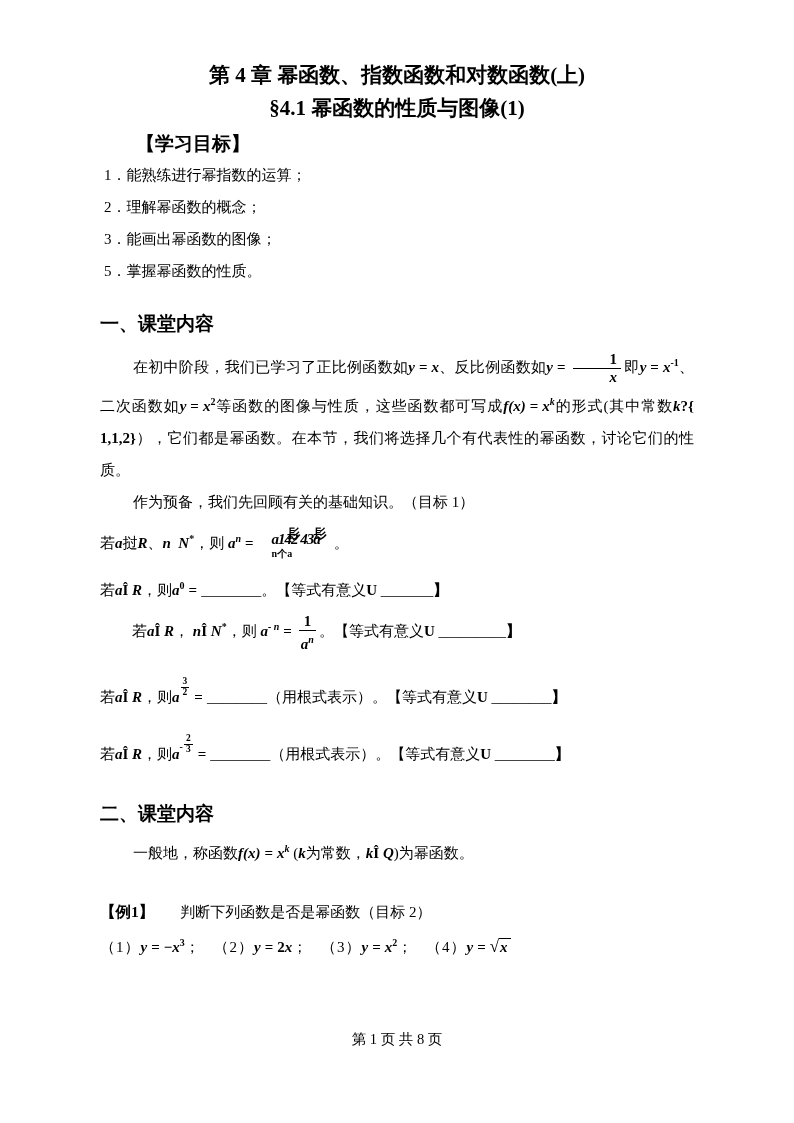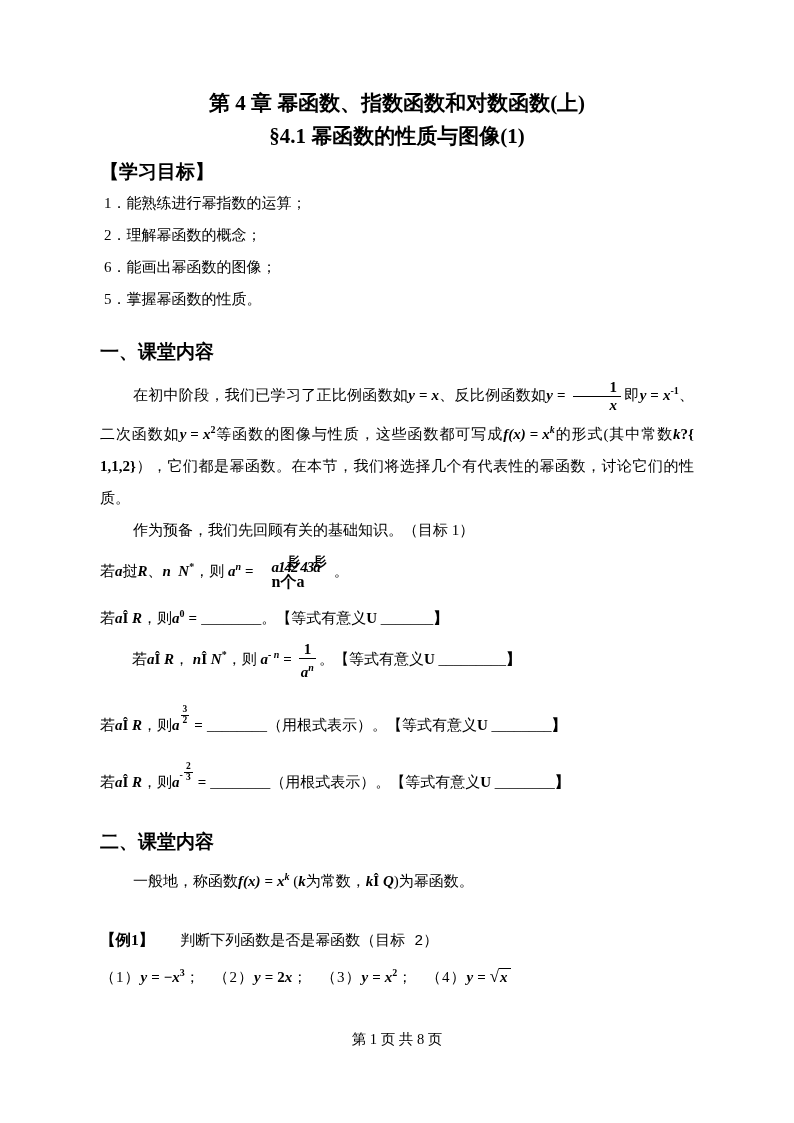--- a/index.html
+++ b/index.html
@@ -1,25 +1,25 @@
 <!DOCTYPE html>
 <html><head>
 <meta charset="utf-8">
 <style>
   html,body{margin:0;padding:0;}
   body{
     width:794px;height:1123px;background:#ffffff;color:#000;
     font-family:"Liberation Serif","DejaVu Serif",serif;
     position:relative;overflow:hidden;
   }
-  .content{padding:88px 100px 0 100px;font-size:15px;}
+  .content{padding:60px 100px 0 100px;font-size:15px;}
   .doc-title{font-size:21px;font-weight:bold;text-align:center;line-height:31px;}
   .doc-subtitle{font-size:21px;font-weight:bold;text-align:center;line-height:34px;}
   .hcn{font-size:19px;font-weight:bold;line-height:30px;}
-  .obj-head{margin-top:4px;}
+  .obj-head{margin-top:4px;margin-left:36px;}
   .obj-item{line-height:32px;padding-left:4px;}
   .sec1-head{margin-top:22px;}
   .para{line-height:32px;text-align:justify;text-indent:2.2em;margin-top:8px;}
   .recall{line-height:32px;text-indent:2.2em;}
   .eqline{margin-top:16px;line-height:22px;white-space:nowrap;}
   
   .v{font-style:italic;font-weight:bold;}
   .vb{font-weight:bold;}
   .eqs{font-weight:bold;padding:0 4px;}
   sup{font-size:10px;}
@@ -30,48 +30,48 @@
   .frac .den{display:block;line-height:17px;padding:0 2px;}
   
   .sfrac{display:inline-block;vertical-align:7px;text-align:center;font-size:9.5px;font-weight:bold;line-height:1.05;margin:0 1px;}
   .sfrac .sn{display:block;border-bottom:1px solid #000;padding:0 2px;}
   .sfrac .sd{display:block;}
   .supminus{font-size:10px;vertical-align:9px;font-weight:bold;}
   
   .gwrap{display:inline-block;position:relative;vertical-align:middle;text-align:left;margin:0 14px;}
   .gover{position:absolute;top:-8px;left:16px;font-weight:bold;font-size:13px;letter-spacing:5px;white-space:nowrap;}
   .gmid{display:block;font-size:15px;line-height:16px;font-weight:bold;font-style:italic;letter-spacing:-1px;}
-  .gunder{display:block;font-size:16px;line-height:11px;margin-top:1px;font-weight:bold;}
+  .gunder{display:block;font-size:10px;line-height:11px;margin-top:1px;font-weight:bold;}
   
   .sqrt{white-space:nowrap;}
   .radical{font-weight:bold;font-size:17px;}
   .sqrt-arg{border-top:1.5px solid #000;font-style:italic;font-weight:bold;padding:0 3px 0 1px;}
   .sec2-head{margin-top:34px;}
   .defline{margin-top:6px;line-height:28px;text-indent:2.2em;}
   .ex-head{margin-top:32px;line-height:26px;}
   .ex-label{font-weight:bold;font-size:15.5px;}
-  .ex-prompt{margin-left:26px;font-family:Liberation Mono, monospace;}
+  .ex-prompt{margin-left:26px;}
   .ex-items{margin-top:4px;line-height:28px;}
   .ex-no{letter-spacing:1px;}
   .ex-sep{padding-right:10px;}
   .footer{position:absolute;top:1030px;left:0;width:794px;text-align:center;font-size:14.5px;}
 </style>
 </head>
 <body>
 
 <div class="content">
 
   <div class="doc-title">第 4 章 幂函数、指数函数和对数函数(上)</div>
   <div class="doc-subtitle">§4.1 幂函数的性质与图像(1)</div>
 
   <div class="hcn obj-head">【学习目标】</div>
   <div>
     <div class="obj-item">1．能熟练进行幂指数的运算；</div>
     <div class="obj-item">2．理解幂函数的概念；</div>
-    <div class="obj-item">6．能画出幂函数的图像；</div>
+    <div class="obj-item">3．能画出幂函数的图像；</div>
     <div class="obj-item">5．掌握幂函数的性质。</div>
   </div>
 
   <div class="hcn sec1-head">一、课堂内容</div>
 
   <div class="para">
     <span>在初中阶段，我们已学习了正比例函数如</span><span class="v">y</span><span class="eqs">=</span><span class="v">x</span><span>、反比例函数如</span><span class="v">y</span><span class="eqs">=</span><span class="frac"><span class="num">1</span><span class="den v">x</span></span><span>即</span><span class="v">y</span><span class="eqs">=</span><span class="v">x</span><sup class="vb">-1</sup><span>、二次函数如</span><span class="v">y</span><span class="eqs">=</span><span class="v">x</span><sup class="vb">2</sup><span>等函数的图像与性质，这些函数都可写成</span><span class="v">f(x)</span><span class="eqs">=</span><span class="v">x</span><span class="supv">k</span><span>的形式(其中常数</span><span class="v">k</span><span class="vb">?</span><span class="vb">{ 1,1,2}</span><span>），它们都是幂函数。在本节，我们将选择几个有代表性的幂函数，讨论它们的性质。</span>
   </div>
 
   <div class="recall">作为预备，我们先回顾有关的基础知识。（目标 1）</div>

